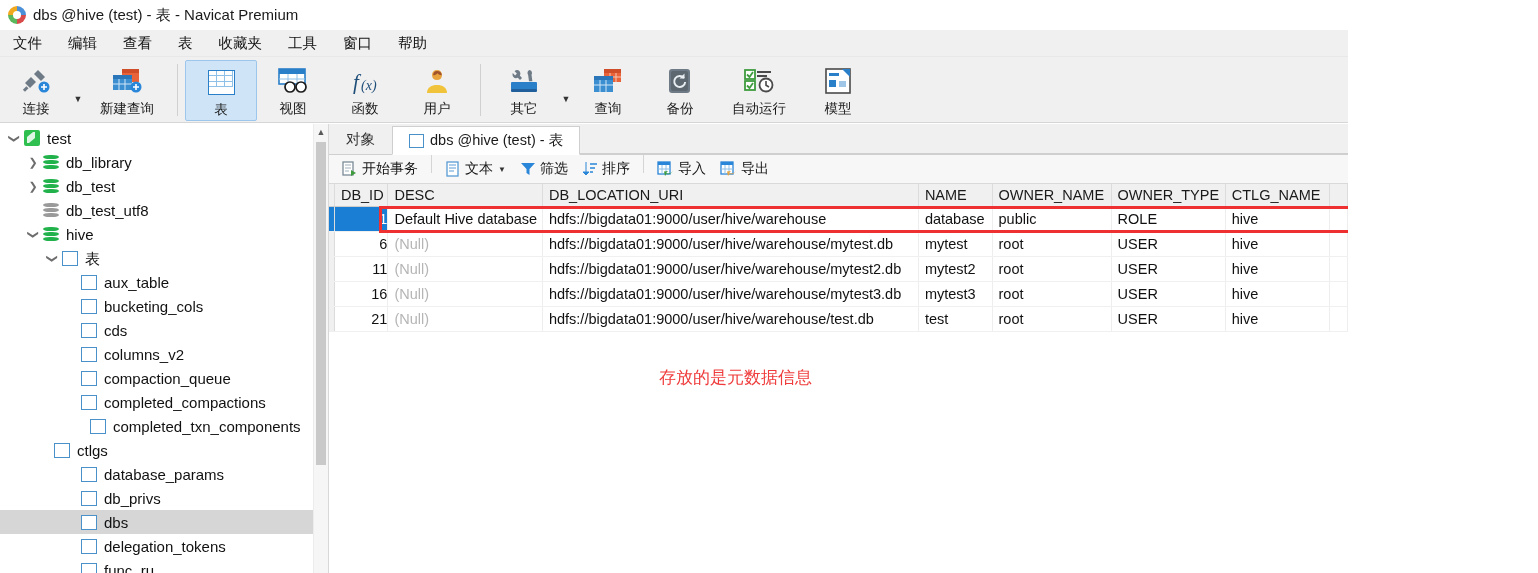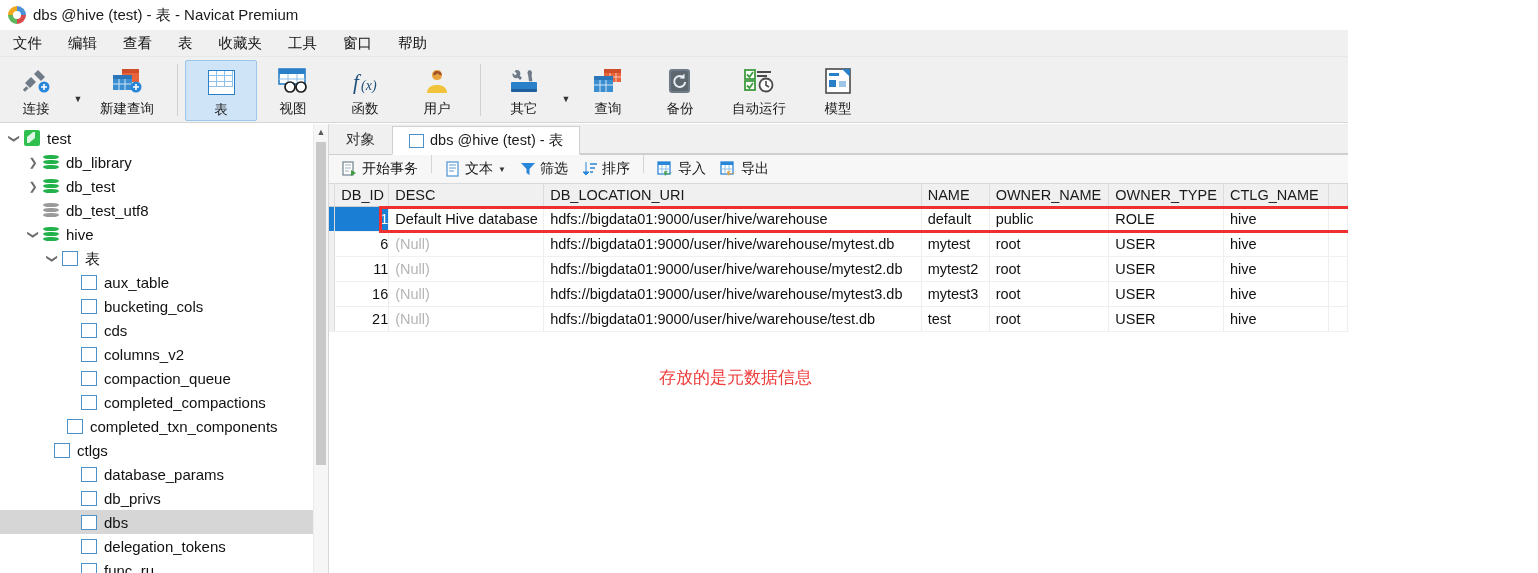--- a/index.html
+++ b/index.html
@@ -439,21 +439,21 @@
           <div class="node" style="padding-left: 61px;">
             <span class="twisty none">&nbsp;</span>
             <span class="tbl-ico"><span class="th"></span><span class="tb"></span></span>
             <span class="lbl">compaction_queue</span>
           </div>
           <div class="node" style="padding-left: 61px;">
             <span class="twisty none">&nbsp;</span>
             <span class="tbl-ico"><span class="th"></span><span class="tb"></span></span>
             <span class="lbl">completed_compactions</span>
           </div>
-          <div class="node" style="padding-left: 47px;">
+          <div class="node" style="padding-left: 70px;">
             <span class="twisty none">&nbsp;</span>
             <span class="tbl-ico"><span class="th"></span><span class="tb"></span></span>
             <span class="lbl">completed_txn_components</span>
           </div>
           <div class="node" style="padding-left: 34px;">
             <span class="twisty none">&nbsp;</span>
             <span class="tbl-ico"><span class="th"></span><span class="tb"></span></span>
             <span class="lbl">ctlgs</span>
           </div>
           <div class="node" style="padding-left: 61px;">
@@ -582,21 +582,21 @@
                 <th style="width: 128px;">CTLG_NAME</th>
                 <th style="width: 48px;"></th>
               </tr>
             </thead>
           <tbody id="gridbody">
               <tr class="sel">
                 <td class="gutter cur"></td>
                 <td class="num idcell" style="width: 64px;">1</td>
                 <td style="width: 168px;">Default Hive database</td>
                 <td style="width: 422px;">hdfs://bigdata01:9000/user/hive/warehouse</td>
-                <td style="width: 93px;">default</td>
+                <td style="width: 93px;">database</td>
                 <td style="width: 137px;">public</td>
                 <td style="width: 130px;">ROLE</td>
                 <td style="width: 128px;">hive</td>
                 <td style="width: 48px;"></td>
               </tr>
               <tr class="">
                 <td class="gutter"></td>
                 <td class="num" style="width: 64px;">6</td>
                 <td class=" nullv" style="width: 168px;">(Null)</td>
                 <td style="width: 422px;">hdfs://bigdata01:9000/user/hive/warehouse/mytest.db</td>

